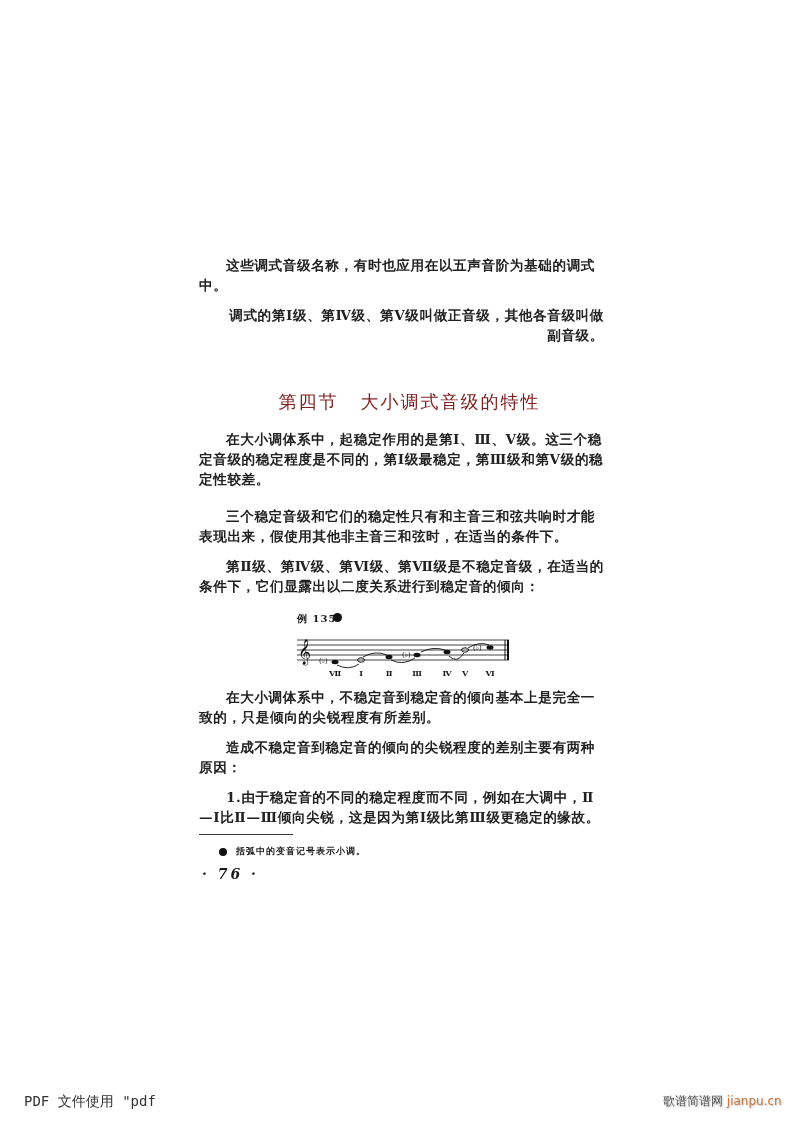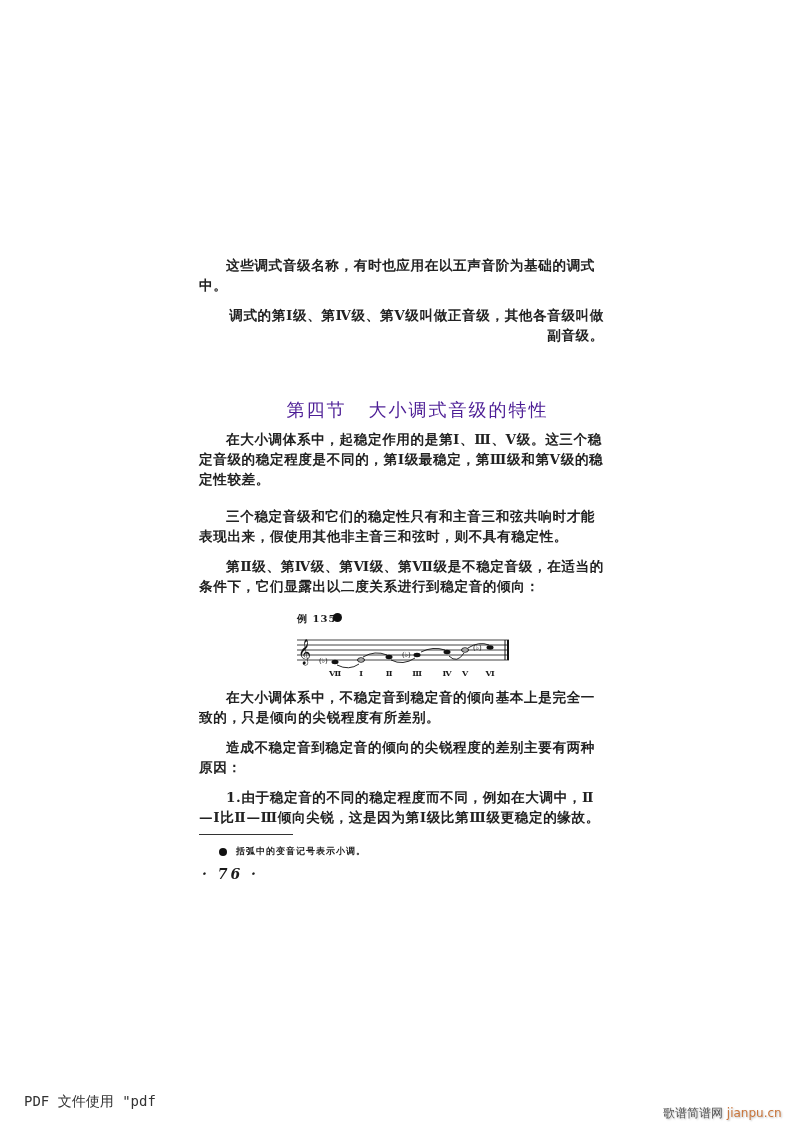--- a/index.html
+++ b/index.html
@@ -1,51 +1,51 @@
 <!DOCTYPE html>
 <html><head>
 <meta charset="utf-8">
 <style>
   html, body { margin: 0; padding: 0; background: #ffffff; }
   body { width: 794px; height: 1122px; position: relative; overflow: hidden;
          font-family: "DejaVu Serif", "Liberation Serif", serif; color: #1a1a1a; }
   .p { position: absolute; left: 199px; width: 405px; font-size: 13.6px; line-height: 20px;
        letter-spacing: 0.6px; font-weight: bold; color: #222; }
   .indent { text-indent: 27px; }
-  h2 { margin: 16px; font-weight: normal; position: absolute; left: 199px; width: 405px; top: 382px;
-       text-align: center; font-size: 18px; letter-spacing: 2px; color: #4c1d95; }
+  h2 { margin: 8px; font-weight: normal; position: absolute; left: 199px; width: 405px; top: 382px;
+       text-align: center; font-size: 18px; letter-spacing: 2px; color: #7f1d1d; }
   h2 .gap { display: inline-block; width: 22px; }
   .example { position: absolute; left: 285px; top: 608px; width: 235px; height: 72px; }
   .ex-label { position: absolute; left: 12px; top: 4px; font-size: 10px; font-weight: bold; letter-spacing: 1px; }
   .ex-dot { position: absolute; left: 48px; top: 5px; width: 9px; height: 9px; border-radius: 50%; background: #111; }
   .staff { position: absolute; left: 12px; top: 30px; width: 212px; height: 24px; }
   .staff svg { width: 100%; height: 100%; overflow: visible; }
   .degree-labels { position: absolute; left: 12px; top: 60px; width: 212px; height: 12px; font-size: 8px; font-weight: bold; }
   .degree-labels span { position: absolute; top: 0; transform: translateX(-50%); }
   .footnote-rule { position: absolute; left: 199px; top: 834px; width: 94px; height: 1px; background: #333; }
   .footnote { position: absolute; left: 219px; top: 845px; font-size: 9px; font-weight: bold; letter-spacing: 1px; color: #222; text-align: center; }
   .footnote .fn-dot { display: inline-block; width: 8px; height: 8px; border-radius: 50%; background: #111; vertical-align: middle; margin-right: 9px; }
   .page-no { position: absolute; left: 202px; top: 866px; font-size: 14px; font-style: italic; font-weight: bold; letter-spacing: 3px; }
   .pdf-footer { position: absolute; left: 24px; top: 1093px; font-family: "DejaVu Sans Mono", "Liberation Mono", monospace; font-size: 14px; color: #333; }
   .watermark { position: absolute; left: 663px; top: 1093px; font-size: 12px; color: #555; font-family: "DejaVu Sans", sans-serif;
-               text-shadow: 1px 1px 2px #bbb; margin-top: 12px; }
+               text-shadow: 1px 1px 2px #bbb; }
   .watermark .url { color: #c8743a; }
 </style>
 </head>
 <body>
 
 <div class="p indent" style="top:255px;">这些调式音级名称，有时也应用在以五声音阶为基础的调式中。</div>
 <div class="p indent" style="top:305px;text-align:right;">调式的第Ⅰ级、第Ⅳ级、第Ⅴ级叫做正音级，其他各音级叫做副音级。</div>
 
 <h2>
   <span>第四节</span><span class="gap"></span><span>大小调式音级的特性</span>
 </h2>
 
 <div class="p indent" style="top:429px;">在大小调体系中，起稳定作用的是第Ⅰ、Ⅲ、Ⅴ级。这三个稳定音级的稳定程度是不同的，第Ⅰ级最稳定，第Ⅲ级和第Ⅴ级的稳定性较差。</div>
-<div class="p indent" style="top:506px;">三个稳定音级和它们的稳定性只有和主音三和弦共响时才能表现出来，假使用其他非主音三和弦时，则不具有稳定性。</div>
+<div class="p indent" style="top:506px;">三个稳定音级和它们的稳定性只有和主音三和弦共响时才能表现出来，假使用其他非主音三和弦时，在适当的条件下。</div>
 <div class="p indent" style="top:556px;">第Ⅱ级、第Ⅳ级、第Ⅵ级、第Ⅶ级是不稳定音级，在适当的条件下，它们显露出以二度关系进行到稳定音的倾向：</div>
 
 <div class="example">
   <div class="ex-label">例 135</div>
   <div class="ex-dot"></div>
   <div class="staff">
     <svg viewBox="0 0 212 24" preserveAspectRatio="none">
       <g stroke="#111" stroke-width="0.8">
         <line x1="0" y1="2" x2="212" y2="2"></line>
           <line x1="0" y1="7" x2="212" y2="7"></line>

